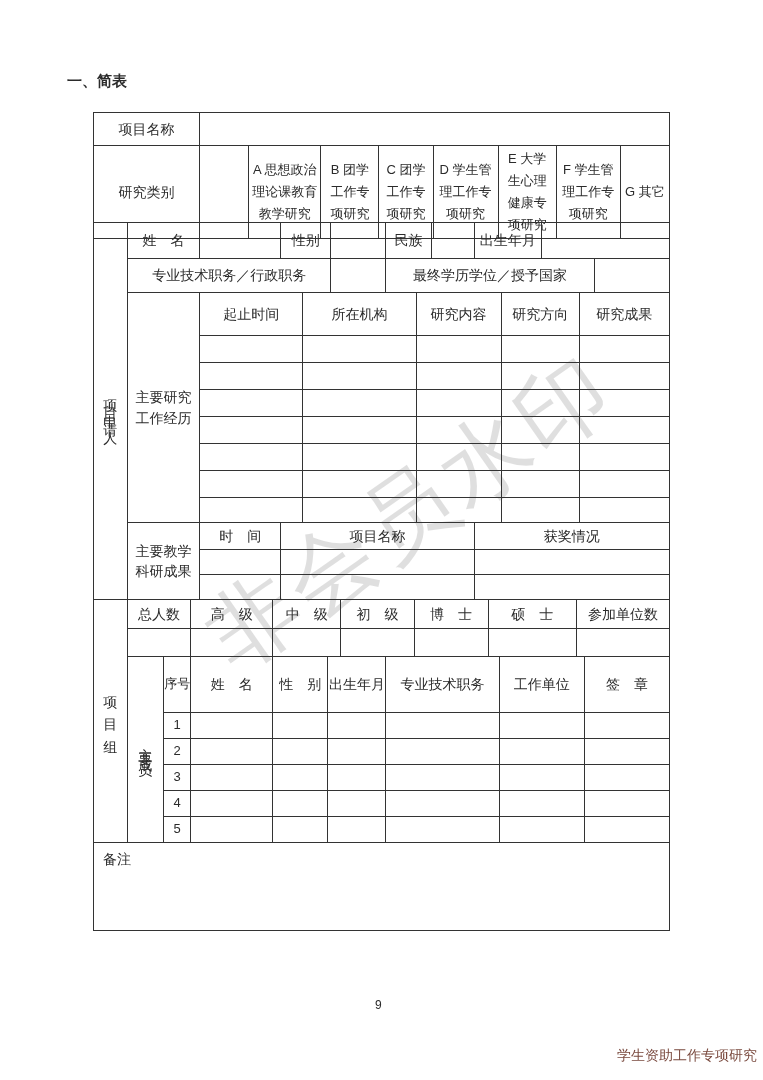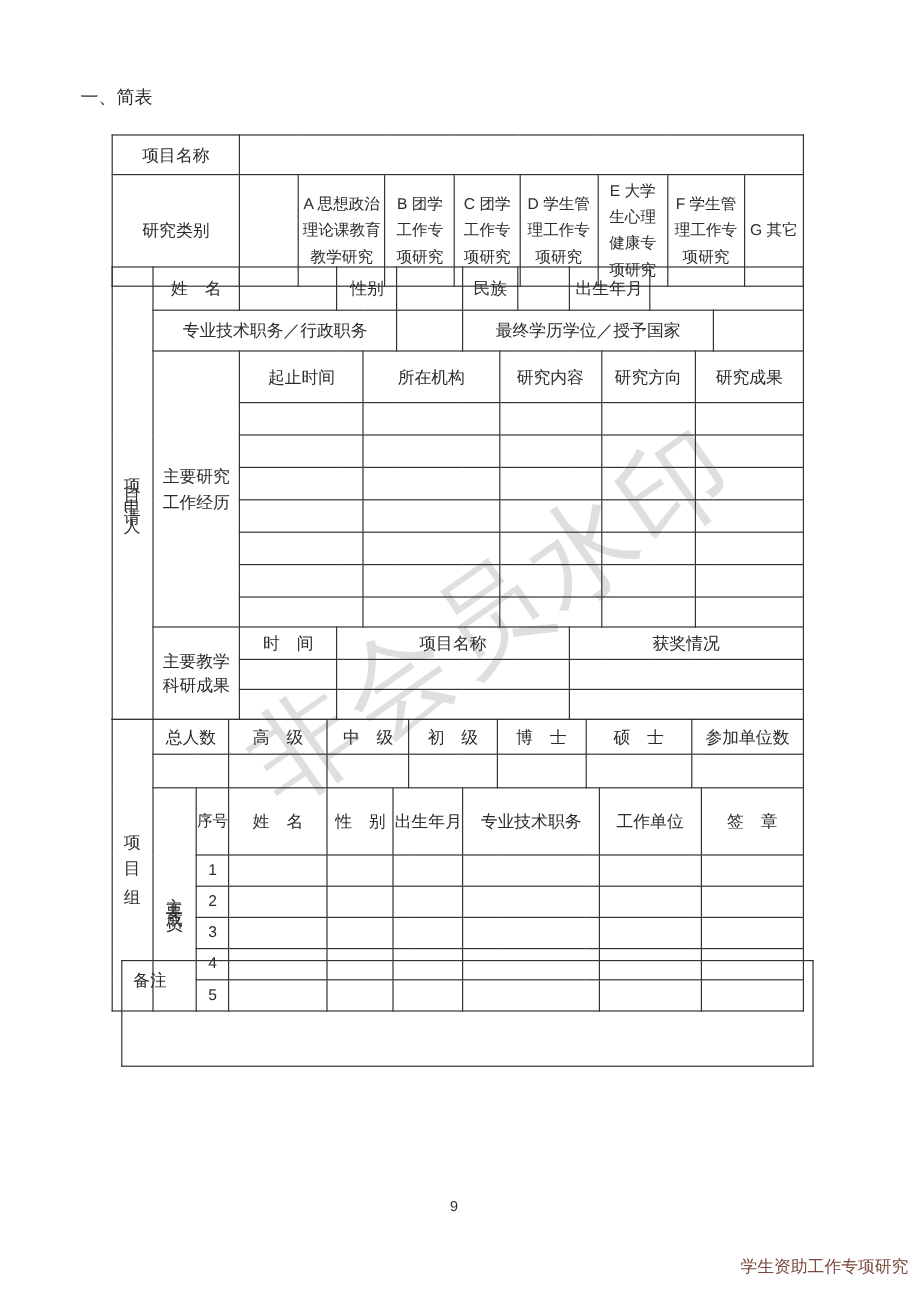--- a/index.html
+++ b/index.html
@@ -1,18 +1,18 @@
 <!DOCTYPE html>
 <html><head>
 <meta charset="utf-8">
 <style>
   html,body{margin:0;padding:0;background:#fff;}
   .sheet{position:relative;width:763px;height:1080px;background:#ffffff;overflow:hidden;
          font-family:"Liberation Sans","DejaVu Sans",sans-serif;color:#2b2b2b;}
-  .title{position:absolute;left:67px;top:72px;font-size:15px;font-weight:normal;z-index:2;}
+  .title{position:absolute;left:67px;top:72px;font-size:15px;font-weight:bold;z-index:2;}
   .wm{position:absolute;left:110px;top:452px;width:600px;text-align:center;font-size:90px;
       letter-spacing:4px;color:#000;opacity:0.12;transform:rotate(-35deg);transform-origin:center;
       white-space:nowrap;z-index:0;}
   table.tb{position:absolute;left:93px;border-collapse:collapse;table-layout:fixed;z-index:1;}
   .tb td{border:1px solid #333;padding:0;text-align:center;vertical-align:middle;
          font-size:14px;line-height:1.45;overflow:hidden;background:transparent;}
   td.cat{font-size:13px;line-height:1.7;padding:2px 3px;}
   td.num{font-size:13px;}
   .vert{writing-mode:vertical-rl;text-orientation:upright;letter-spacing:8px;display:inline-block;}
   .vert3{letter-spacing:22px;}
@@ -260,21 +260,21 @@
       <td></td>
           <td></td>
       <td colspan="2"></td>
           <td colspan="3"></td>
       <td colspan="2"></td>
           <td></td>
     </tr>
   </tbody>
     </table>
 
-  <table class="tb" style="top:800px;width:577px;margin-left:8px;">
+  <table class="tb" style="top:842px;width:577px;">
     <colgroup>
         <col style="width:575px">
       </colgroup>
     <tbody>
         <tr style="height:88px">
       <td class="remarks"><span>备注</span></td>
     </tr>
   </tbody>
     </table>
 

